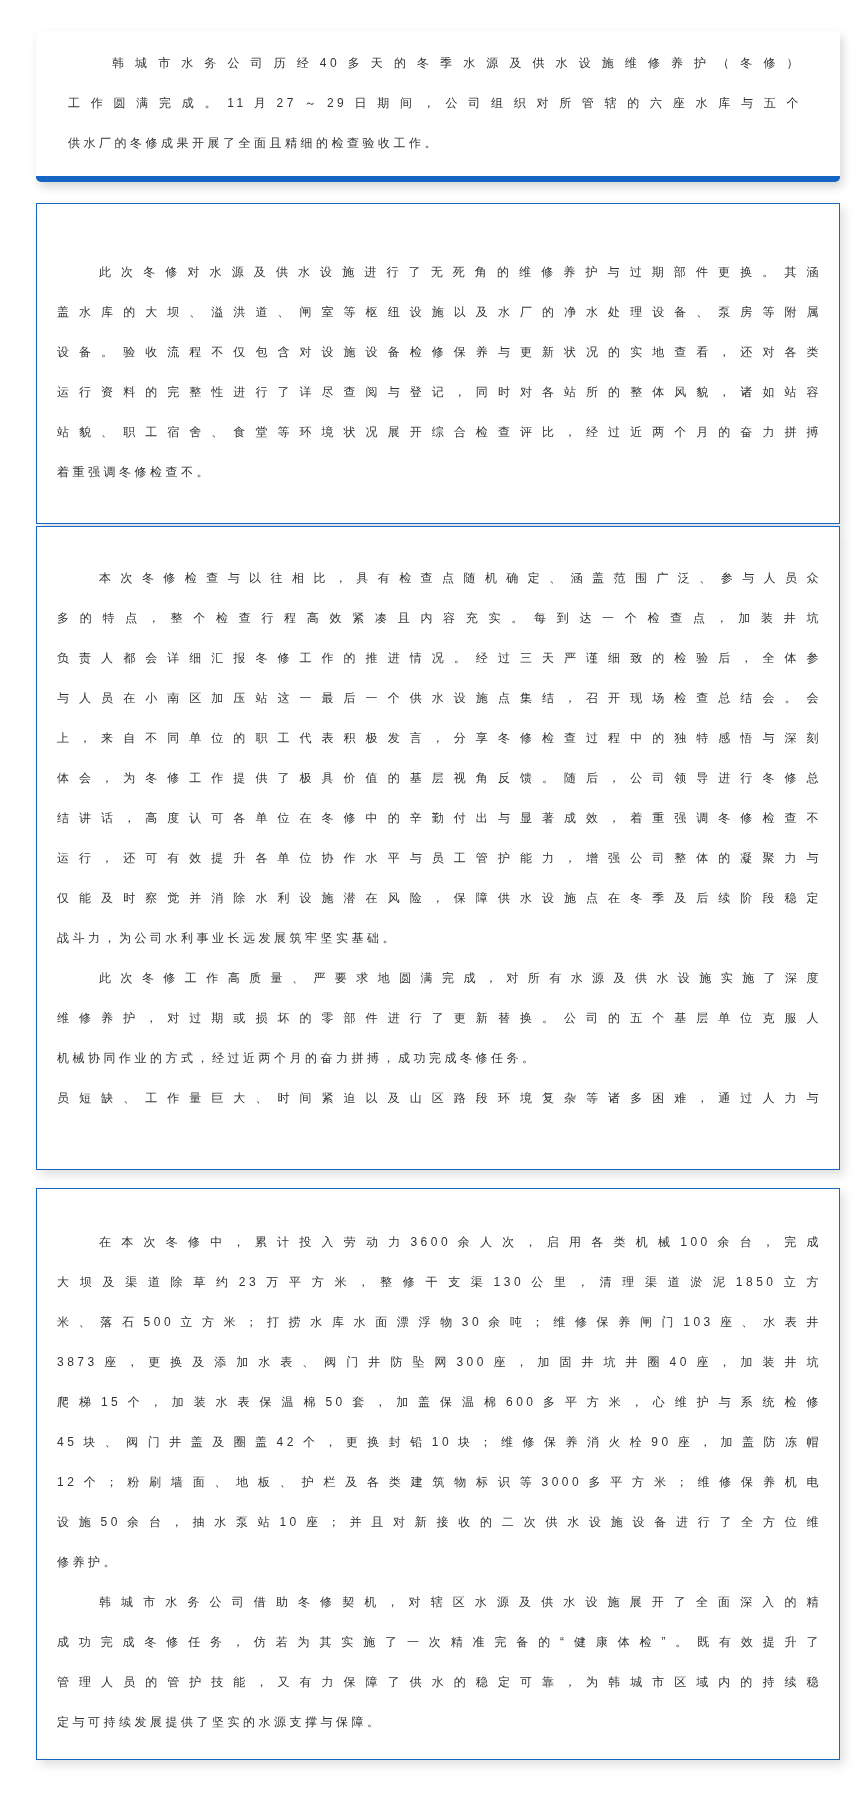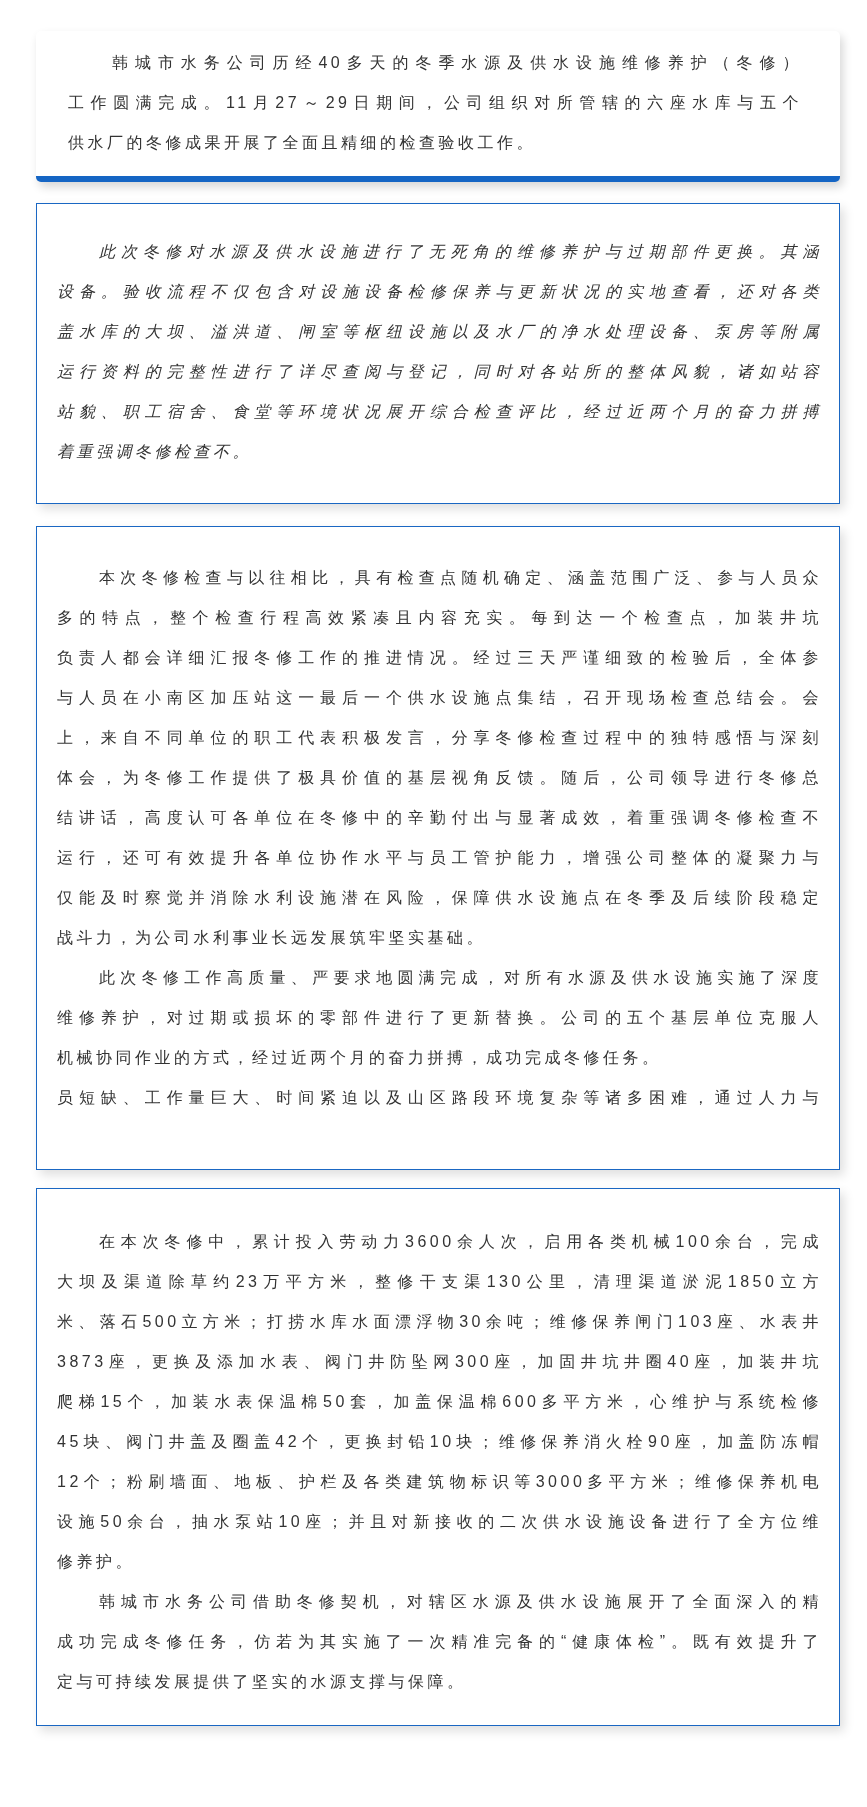--- a/index.html
+++ b/index.html
@@ -24,29 +24,29 @@
       border-bottom: 6px solid #1565c4;
       border-radius: 5px;
       box-shadow: 3px 5px 10px rgba(0, 0, 0, 0.16);
     }
     .card-boxed {
       border: 1px solid #1a67c3;
       padding-left: 20px;
       padding-right: 17px;
       box-shadow: 4px 5px 10px rgba(0, 0, 0, 0.13);
     }
-    .card-2 { top: 203px; padding-top: 28px; padding-bottom: 31px; font-style: italic; }
+    .card-2 { top: 203px; padding-top: 48px; padding-bottom: 31px; }
     .card-3 { top: 526px; padding-top: 31px; padding-bottom: 51px; }
-    .card-4 { top: 1188px; padding-top: 33px; padding-bottom: 23px; }
+    .card-4 { top: 1188px; padding-top: 33px; padding-bottom: 17px; }
 
     .line {
       display: block;
       height: 40px;
       line-height: 40px;
-      font-size: 16px;
+      font-size: 12px;
       letter-spacing: 3.5px;
       text-align: justify;
       text-align-last: justify;
       overflow: hidden;
     }
     .line.first { text-indent: 42px; }
     .card-intro .line.first { text-indent: 44px; }
     .line.last { text-align: center; text-align-last: left; }
   </style>
 </head>
@@ -56,22 +56,22 @@
   <div class="paragraph">
     <div class="line first">韩城市水务公司历经40多天的冬季水源及供水设施维修养护（冬修）</div>
     <div class="line">工作圆满完成。11月27～29日期间，公司组织对所管辖的六座水库与五个</div>
     <div class="line last">供水厂的冬修成果开展了全面且精细的检查验收工作。</div>
   </div>
 </section>
 
 <section class="card card-boxed card-2">
   <div class="paragraph">
     <div class="line first">此次冬修对水源及供水设施进行了无死角的维修养护与过期部件更换。其涵</div>
+    <div class="line">盖水库的大坝、溢洪道、闸室等枢纽设施以及水厂的净水处理设备、泵房等附属</div>
     <div class="line">设备。验收流程不仅包含对设施设备检修保养与更新状况的实地查看，还对各类</div>
-    <div class="line">盖水库的大坝、溢洪道、闸室等枢纽设施以及水厂的净水处理设备、泵房等附属</div>
     <div class="line">运行资料的完整性进行了详尽查阅与登记，同时对各站所的整体风貌，诸如站容</div>
     <div class="line">站貌、职工宿舍、食堂等环境状况展开综合检查评比，经过近两个月的奋力拼搏</div>
     <div class="line last">着重强调冬修检查不。</div>
   </div>
 </section>
 
 <section class="card card-boxed card-3">
   <div class="paragraph">
     <div class="line first">本次冬修检查与以往相比，具有检查点随机确定、涵盖范围广泛、参与人员众</div>
     <div class="line">多的特点，整个检查行程高效紧凑且内容充实。每到达一个检查点，加装井坑</div>
@@ -100,15 +100,16 @@
     <div class="line">3873座，更换及添加水表、阀门井防坠网300座，加固井坑井圈40座，加装井坑</div>
     <div class="line">爬梯15个，加装水表保温棉50套，加盖保温棉600多平方米，心维护与系统检修</div>
     <div class="line">45块、阀门井盖及圈盖42个，更换封铅10块；维修保养消火栓90座，加盖防冻帽</div>
     <div class="line">12个；粉刷墙面、地板、护栏及各类建筑物标识等3000多平方米；维修保养机电</div>
     <div class="line">设施50余台，抽水泵站10座；并且对新接收的二次供水设施设备进行了全方位维</div>
     <div class="line last">修养护。</div>
   </div>
   <div class="paragraph">
     <div class="line first">韩城市水务公司借助冬修契机，对辖区水源及供水设施展开了全面深入的精</div>
     <div class="line">成功完成冬修任务，仿若为其实施了一次精准完备的“健康体检”。既有效提升了</div>
+    <div class="line">管理人员的管护技能，又有力保障了供水的稳定可靠，为韩城市区域内的持续稳</div>
     <div class="line last">定与可持续发展提供了坚实的水源支撑与保障。</div>
   </div>
 </section>
 
 </body></html>

